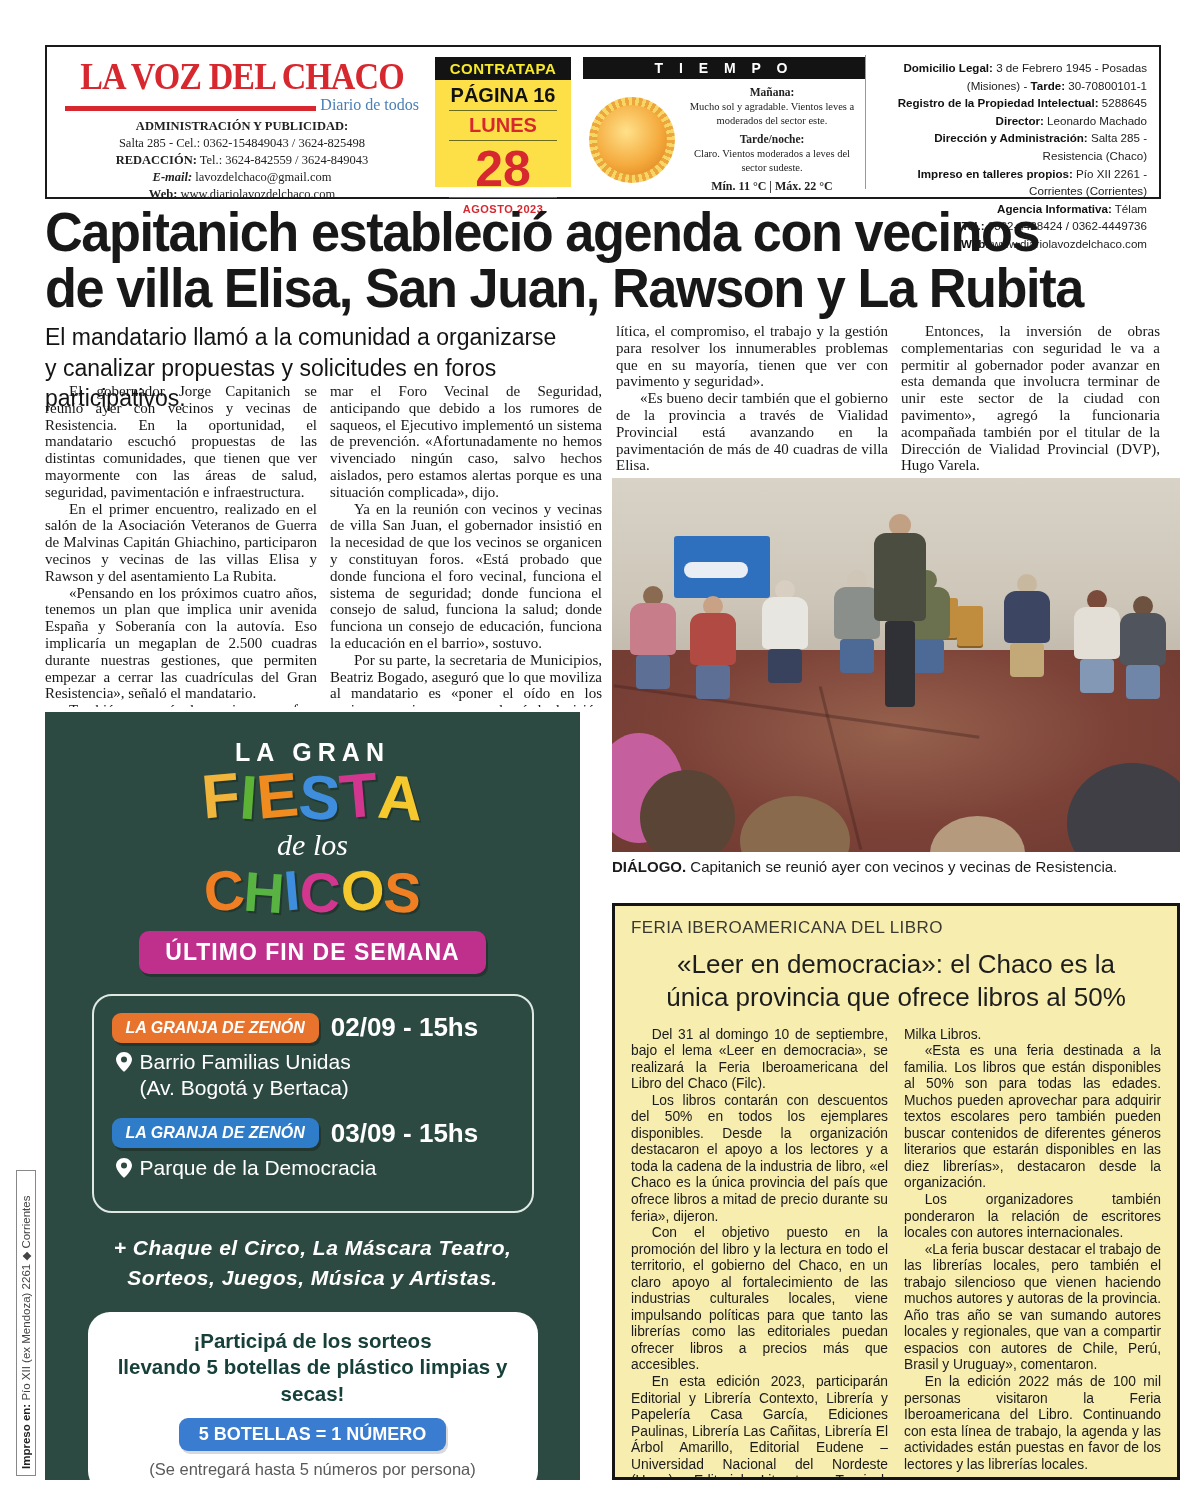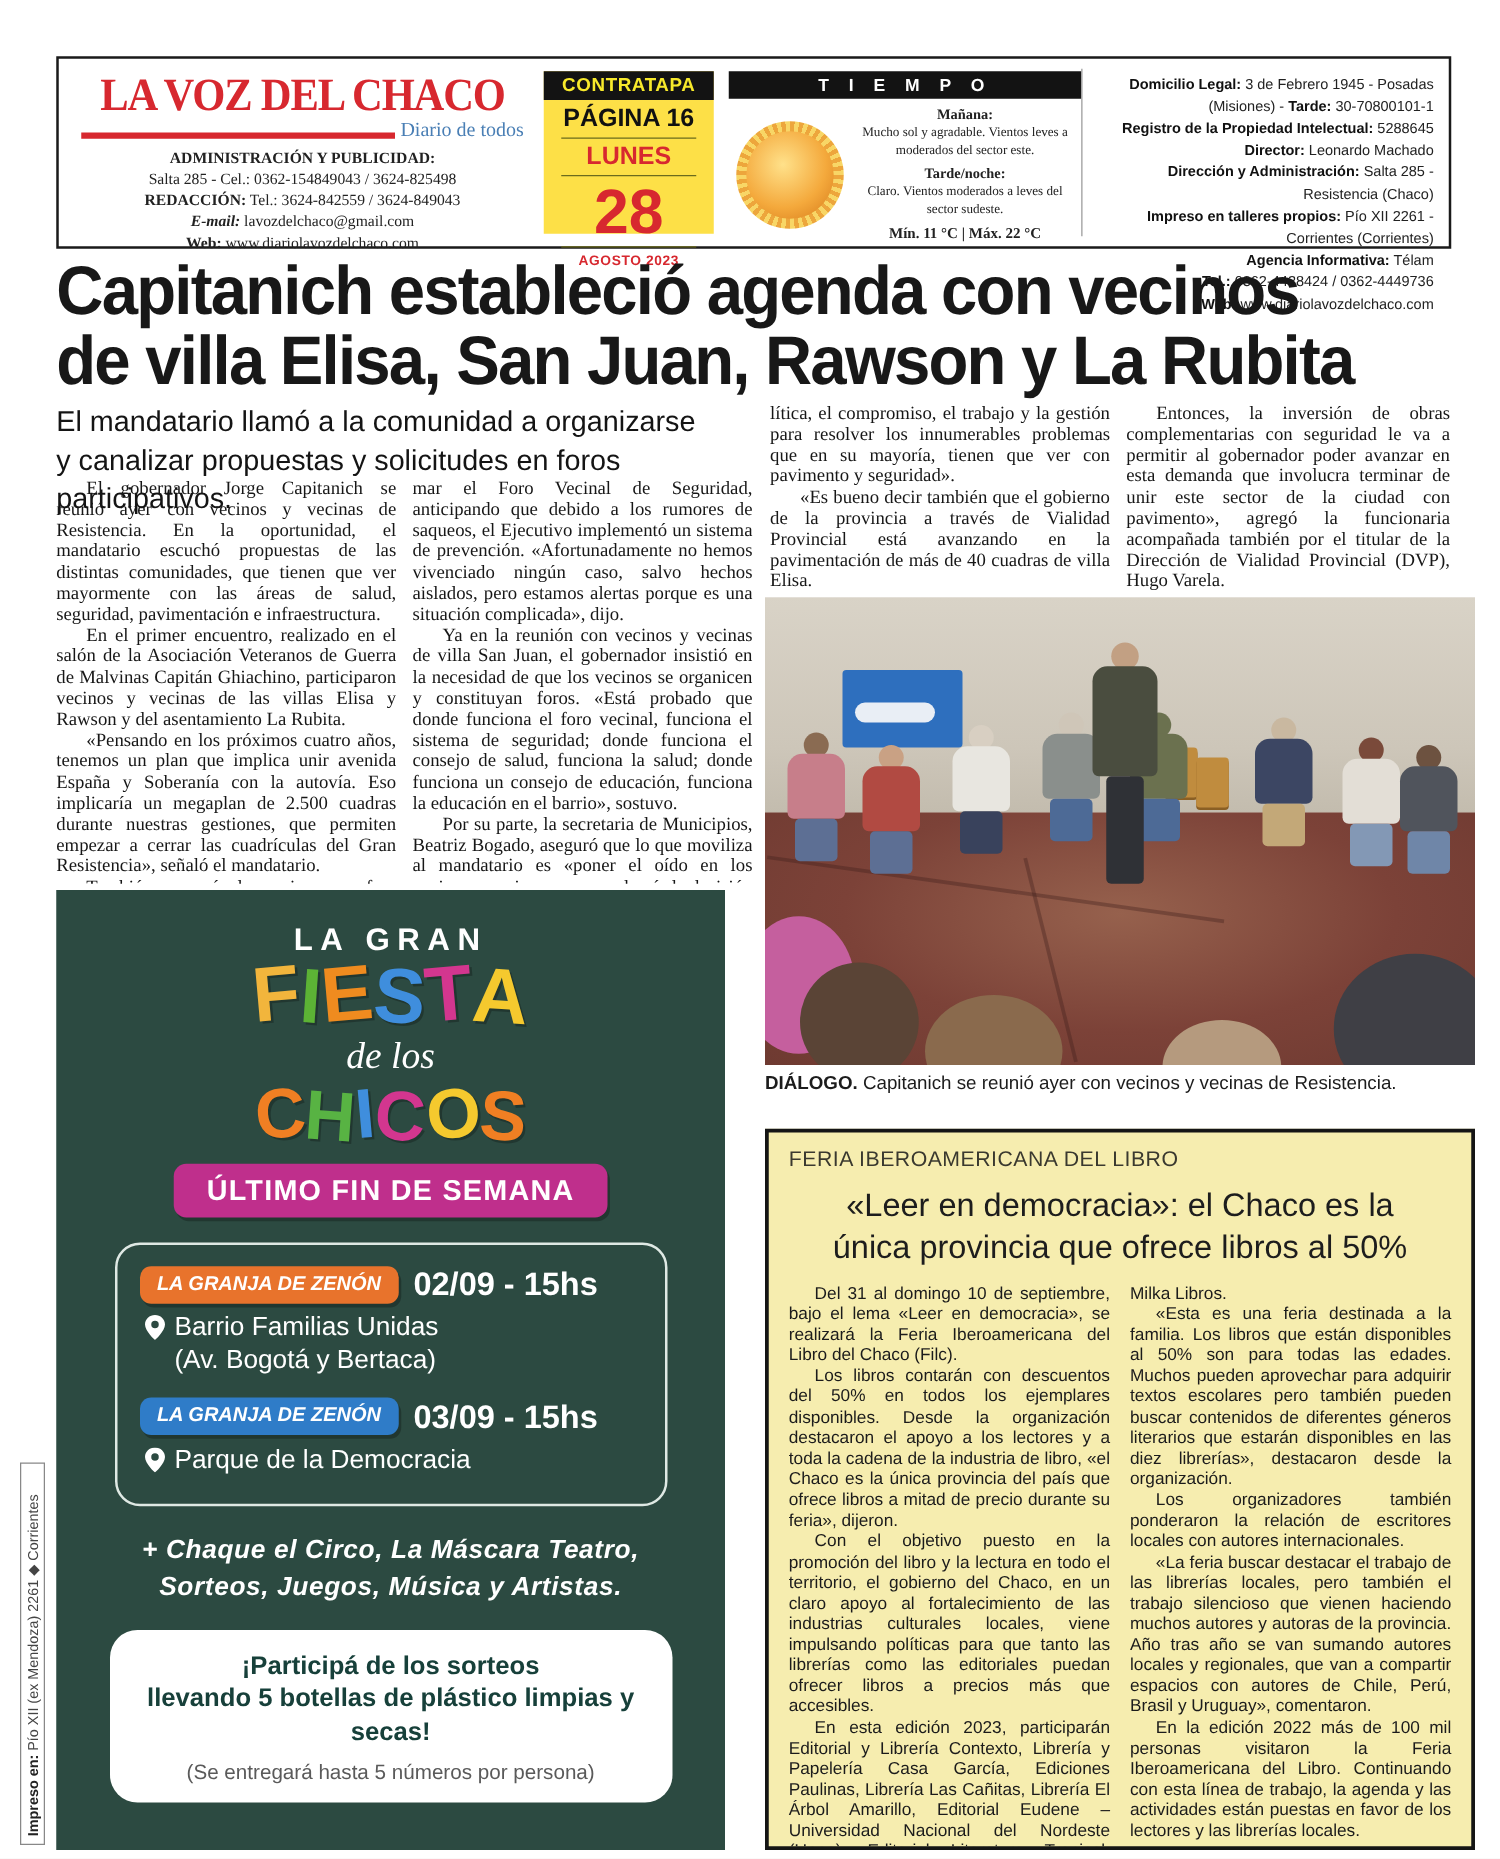--- a/index.html
+++ b/index.html
@@ -107,21 +107,21 @@
   .ad-word span{display:inline-block;text-shadow:2px 2px 0 rgba(0,0,0,.25);}
   .ad-fiesta{font-size:62px;}
   .ad-chicos{font-size:56px;}
   .ad-word span:nth-child(odd){transform:rotate(-5deg);}
   .ad-word span:nth-child(even){transform:rotate(4deg) translateY(2px);}
   .ad-delos{font-family:"Liberation Serif",serif;font-style:italic;font-size:30px;margin:2px 0;}
   .pill{display:inline-block;border-radius:10px;color:#fff;font-weight:bold;}
   .ad-lastweekend{background:#bf2f8c;font-size:23px;padding:8px 26px;margin-top:14px;letter-spacing:1px;
     box-shadow:2px 3px 0 rgba(0,0,0,.25);}
   .ad-panel{width:402px;margin:20px auto 0;border:2px solid #dfe9e4;border-radius:20px;
-    padding:16px 18px 8px;text-align:left;}
+    padding:16px 18px 28px;text-align:left;}
   .ev-row{display:flex;align-items:center;gap:12px;}
   .ev-pill{font-size:16px;font-style:italic;font-weight:bold;padding:6px 14px;border-radius:9px;white-space:nowrap;
     box-shadow:2px 3px 0 rgba(0,0,0,.25);}
   .ev-time{font-size:26px;font-weight:800;}
   .ev-loc{display:flex;gap:8px;align-items:flex-start;margin:6px 0 16px 4px;font-size:21px;line-height:1.25;}
   .ev-loc svg{flex:none;margin-top:3px;}
   .ad-extras{margin-top:20px;font-size:21px;font-weight:bold;font-style:italic;line-height:1.45;letter-spacing:.5px;}
   .raffle{width:430px;margin:18px auto 0;background:#fff;border-radius:22px;padding:16px 10px 14px;
     color:#17403a;}
   .raffle-l1,.raffle-l2{font-weight:800;font-size:20.5px;line-height:1.3;}
@@ -330,35 +330,36 @@
       <div class="ev-loc">
         <svg width="16" height="20" viewBox="0 0 16 20">
             <path d="M8 0C3.6 0 0 3.4 0 7.6 0 13 8 20 8 20s8-7 8-12.4C16 3.4 12.4 0 8 0zm0 10.5a3 3 0 1 1 0-6 3 3 0 0 1 0 6z" fill="#fff"></path>
           </svg>
         <span><span>Barrio Familias Unidas</span><br><span>(Av. Bogotá y Bertaca)</span></span>
       </div>
       <div class="ev-row">
         <span class="pill ev-pill" style="background-color: rgb(47, 124, 200);">LA GRANJA DE ZENÓN</span>
         <span class="ev-time">03/09 - 15hs</span>
       </div>
-      <div class="ev-loc" style="margin-bottom:14px;">
+      <div class="ev-loc" style="margin-bottom:2px;">
         <svg width="16" height="20" viewBox="0 0 16 20">
             <path d="M8 0C3.6 0 0 3.4 0 7.6 0 13 8 20 8 20s8-7 8-12.4C16 3.4 12.4 0 8 0zm0 10.5a3 3 0 1 1 0-6 3 3 0 0 1 0 6z" fill="#fff"></path>
           </svg>
         <span>Parque de la Democracia</span>
       </div>
     </div>
 
     <div class="ad-extras">
       <div>+ Chaque el Circo, La Máscara Teatro,</div>
       <div>Sorteos,  Juegos, Música y Artistas.</div>
     </div>
 
     <div class="raffle">
       <div class="raffle-l1">¡Participá de los sorteos</div>
       <div class="raffle-l2">llevando 5 botellas de plástico limpias y secas!</div>
+      <div class="pill raffle-pill">5 BOTELLAS = 1 NÚMERO</div>
       <div class="raffle-note">(Se entregará hasta 5 números por persona)</div>
     </div>
 
     
   </div>
 
 </div>
 
 </body></html>

